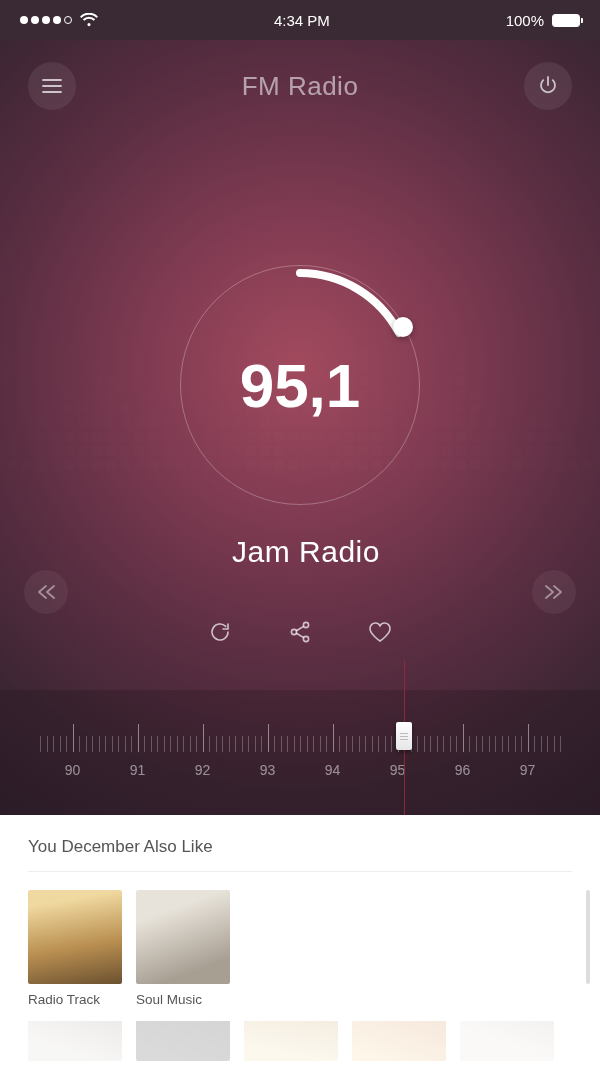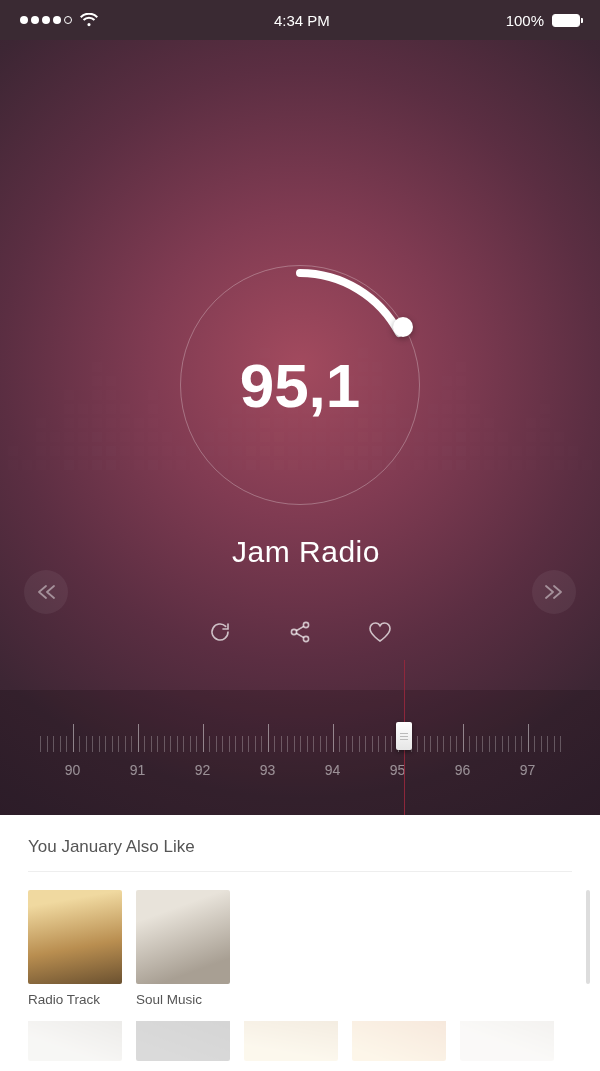--- a/index.html
+++ b/index.html
@@ -101,20 +101,33 @@
   <div class="status-right">
     <span>100%</span>
     <div class="battery-shell">
         <div class="battery-fill"></div>
       </div>
   </div>
 </div>
 
 <div class="radio-panel">
 
+  <div class="app-header">
+    <div class="circ-btn">
+      <svg width="20" height="14" viewBox="0 0 20 14">
+          <path stroke="rgba(255,255,255,0.7)" stroke-width="1.8" stroke-linecap="round" d="M1 1h18M1 7h18M1 13h18"></path>
+        </svg>
+    </div>
+    <div class="app-title">FM Radio</div>
+    <div class="circ-btn">
+      <svg width="20" height="20" viewBox="0 0 20 20">
+          <path fill="none" stroke="rgba(255,255,255,0.7)" stroke-width="1.8" stroke-linecap="round" d="M10 1v8M5.2 4.2A7 7 0 1014.8 4.2"></path>
+        </svg>
+    </div>
+  </div>
 
   <div class="eq" id="eq">
       <div class="col">
         <div class="sq" style="opacity: 0.085;"></div>
         <div class="sq" style="opacity: 0.07;"></div>
         <div class="sq" style="opacity: 0.055;"></div>
       </div>
       <div class="col">
         <div class="sq" style="opacity: 0.115;"></div>
         <div class="sq" style="opacity: 0.1;"></div>
@@ -678,21 +691,21 @@
     <div class="tuner-thumb" style="left: 396px;">
         <span></span>
         <span></span>
         <span></span>
       </div>
   </div>
 
 </div>
 
 <div class="rec-panel">
-  <div class="rec-title">You January Also Like</div>
+  <div class="rec-title">You December Also Like</div>
   <div class="rec-row">
     <div class="rec-item">
         <div class="rec-thumb th-c"></div>
         <div class="rec-name">Radio Track</div>
       </div>
     <div class="rec-item">
         <div class="rec-thumb th-e"></div>
         <div class="rec-name">Soul Music</div>
       </div>
     <div class="rec-scroll"></div>

